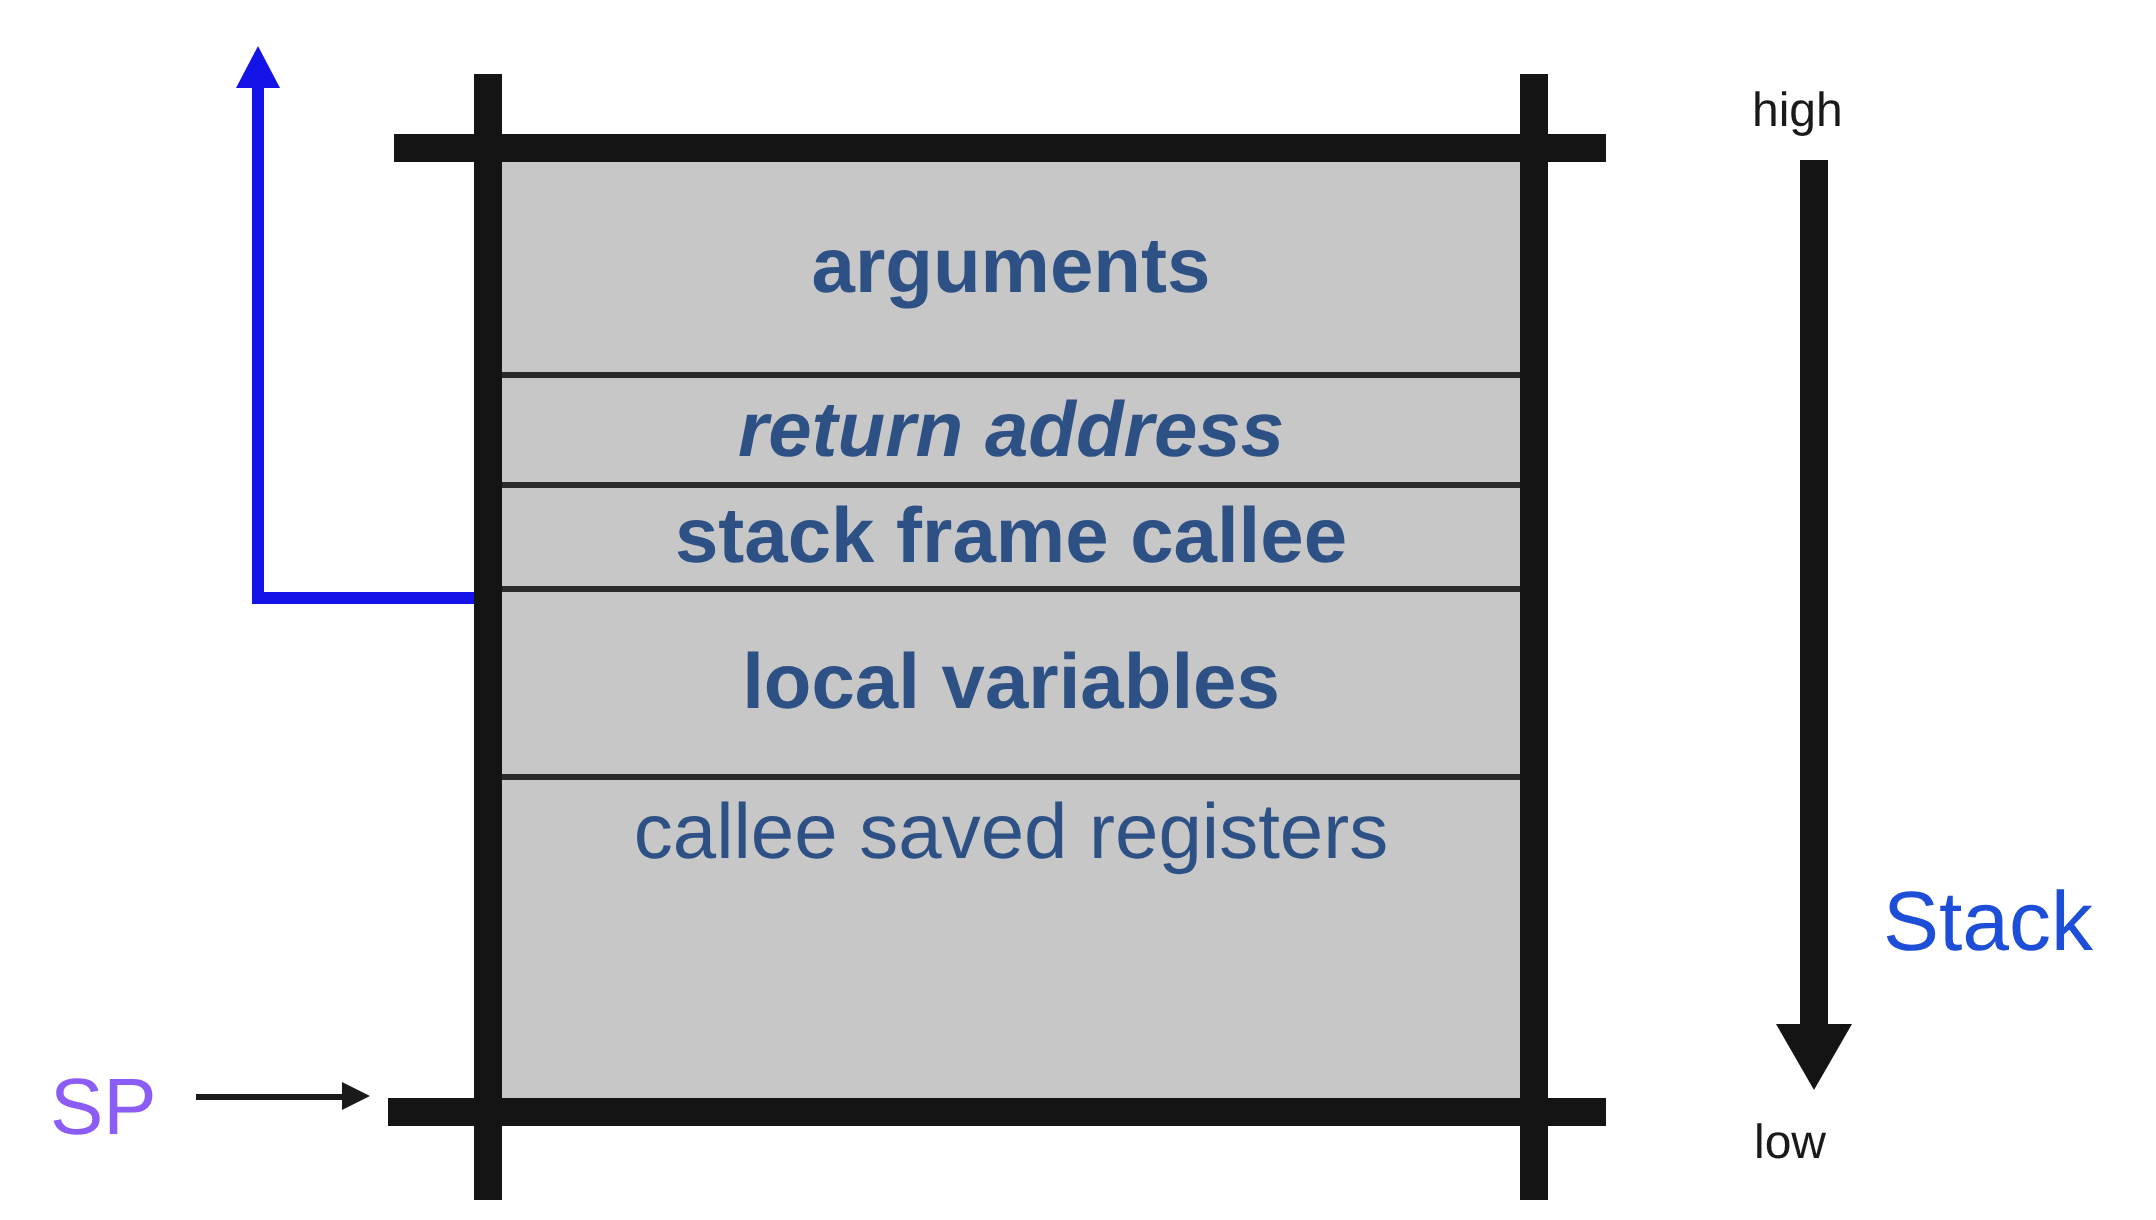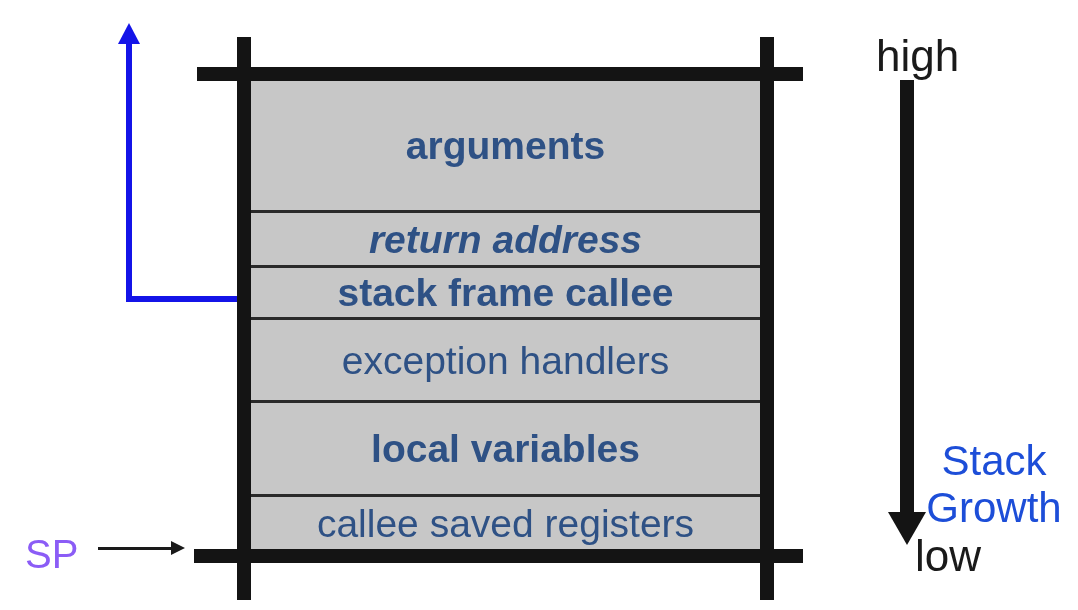--- a/index.html
+++ b/index.html
@@ -29,21 +29,21 @@
     align-items: center;
     justify-content: center;
     border-bottom: 3px solid #2a2a2a;
     color: #2e5185;
     font-size: 39px;
     line-height: 1;
     letter-spacing: 0px;
   }
   .row:last-child { border-bottom: none; }
   .row.bold { font-weight: bold; }
-  .r0 { height: 132px; }
+  .r0 { height: 108px; }
   .r1 { height: 55px; font-style: italic; }
   .r2 { height: 52px; }
   .r3 { height: 83px; }
   .r4 { height: 94px; }
   .r5 { height: 52px; }
 
   
   .bar { position: absolute; background: #141414; }
   .bar-top    { left: 197px; top: 67px;  width: 606px; height: 14px; }
   .bar-bottom { left: 194px; top: 549px; width: 609px; height: 14px; }
@@ -91,26 +91,26 @@
     left: 171px; top: 541px;
     width: 0; height: 0;
     border-top: 7px solid transparent;
     border-bottom: 7px solid transparent;
     border-left: 14px solid #1a1a1a;
   }
 
   
   .high-label, .low-label {
     position: absolute;
-    font-size: 44px;
+    font-size: 24px;
     line-height: 32px;
     color: #1a1a1a;
   }
   .high-label { left: 876px; top: 40px; }
-  .low-label  { left: 877px; top: 540px; margin-left: 38px; }
+  .low-label  { left: 877px; top: 556px; }
 
   
   .growth-shaft {
     position: absolute;
     left: 900px; top: 80px;
     width: 14px; height: 434px;
     background: #141414;
   }
   .growth-head {
     position: absolute;
@@ -142,23 +142,20 @@
   <div class="stack-box">
     <div class="row r0 bold">
       <span>arguments</span>
     </div>
     <div class="row r1 bold">
       <span>return address</span>
     </div>
     <div class="row r2 bold">
       <span>stack frame callee</span>
     </div>
-    <div class="row r3">
-      <span>exception handlers</span>
-    </div>
     <div class="row r4 bold">
       <span>local variables</span>
     </div>
     <div class="row r5">
       <span>callee saved registers</span>
     </div>
   </div>
 
   <div class="bar bar-top"></div>
   <div class="bar bar-bottom"></div>
@@ -169,16 +166,15 @@
   <div class="sp-line"></div>
   <div class="sp-head"></div>
 
   <div class="high-label">high</div>
   <div class="low-label">low</div>
 
   <div class="growth-shaft"></div>
   <div class="growth-head"></div>
   <div class="growth-text">
     <div>Stack</div>
-    <div>Growth</div>
   </div>
 
 </div>
 
 </body></html>

